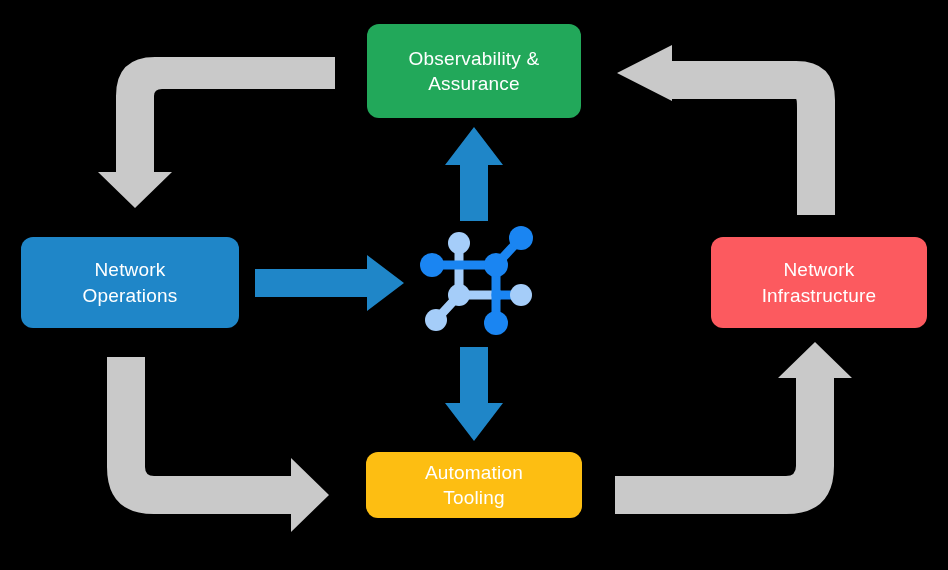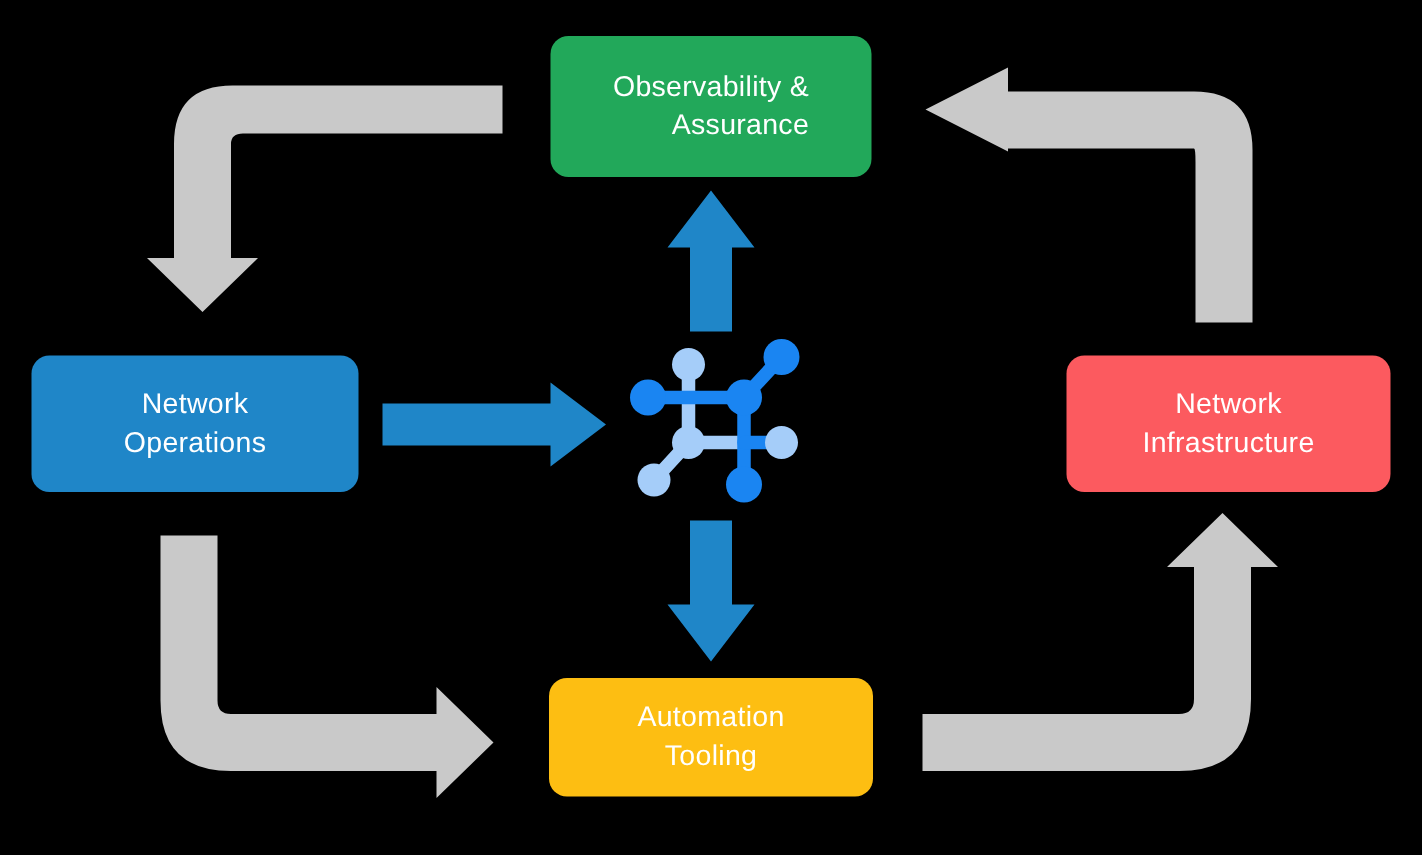--- a/index.html
+++ b/index.html
@@ -97,36 +97,36 @@
              L 778,378
              L 815,342
              L 852,378
              L 834,378
              L 834,466
              Q 834,514 786,514
              L 615,514
              Z"></path>
   </svg>
 
-  <div class="node-box" id="box-observability" style="left:367px; top:24px; width:214px; height:94px; background:#22a85a;text-align:right;">
+  <div class="node-box" id="box-observability" style="left:367px; top:24px; width:214px; height:94px; background:#22a85a;">
     <span class="node-label">Observability &amp;
 Assurance</span>
   </div>
 
   <div class="node-box" id="box-network-operations" style="left:21px; top:237px; width:218px; height:91px; background:#1f86c8;">
     <span class="node-label">Network
 Operations</span>
   </div>
 
   <div class="node-box" id="box-network-infrastructure" style="left:711px; top:237px; width:216px; height:91px; background:#fc5a5f;">
     <span class="node-label">Network
 Infrastructure</span>
   </div>
 
-  <div class="node-box" id="box-automation-tooling" style="left:366px; top:452px; width:216px; height:79px; background:#fdbe12;">
+  <div class="node-box" id="box-automation-tooling" style="left:366px; top:452px; width:216px; height:66px; background:#fdbe12;">
     <span class="node-label">Automation
 Tooling</span>
   </div>
 
   <svg class="layer" viewBox="0 0 948 570">
 
     <path fill="#1f86c8" d="M 474,127
              L 503,165
              L 488,165
              L 488,221

